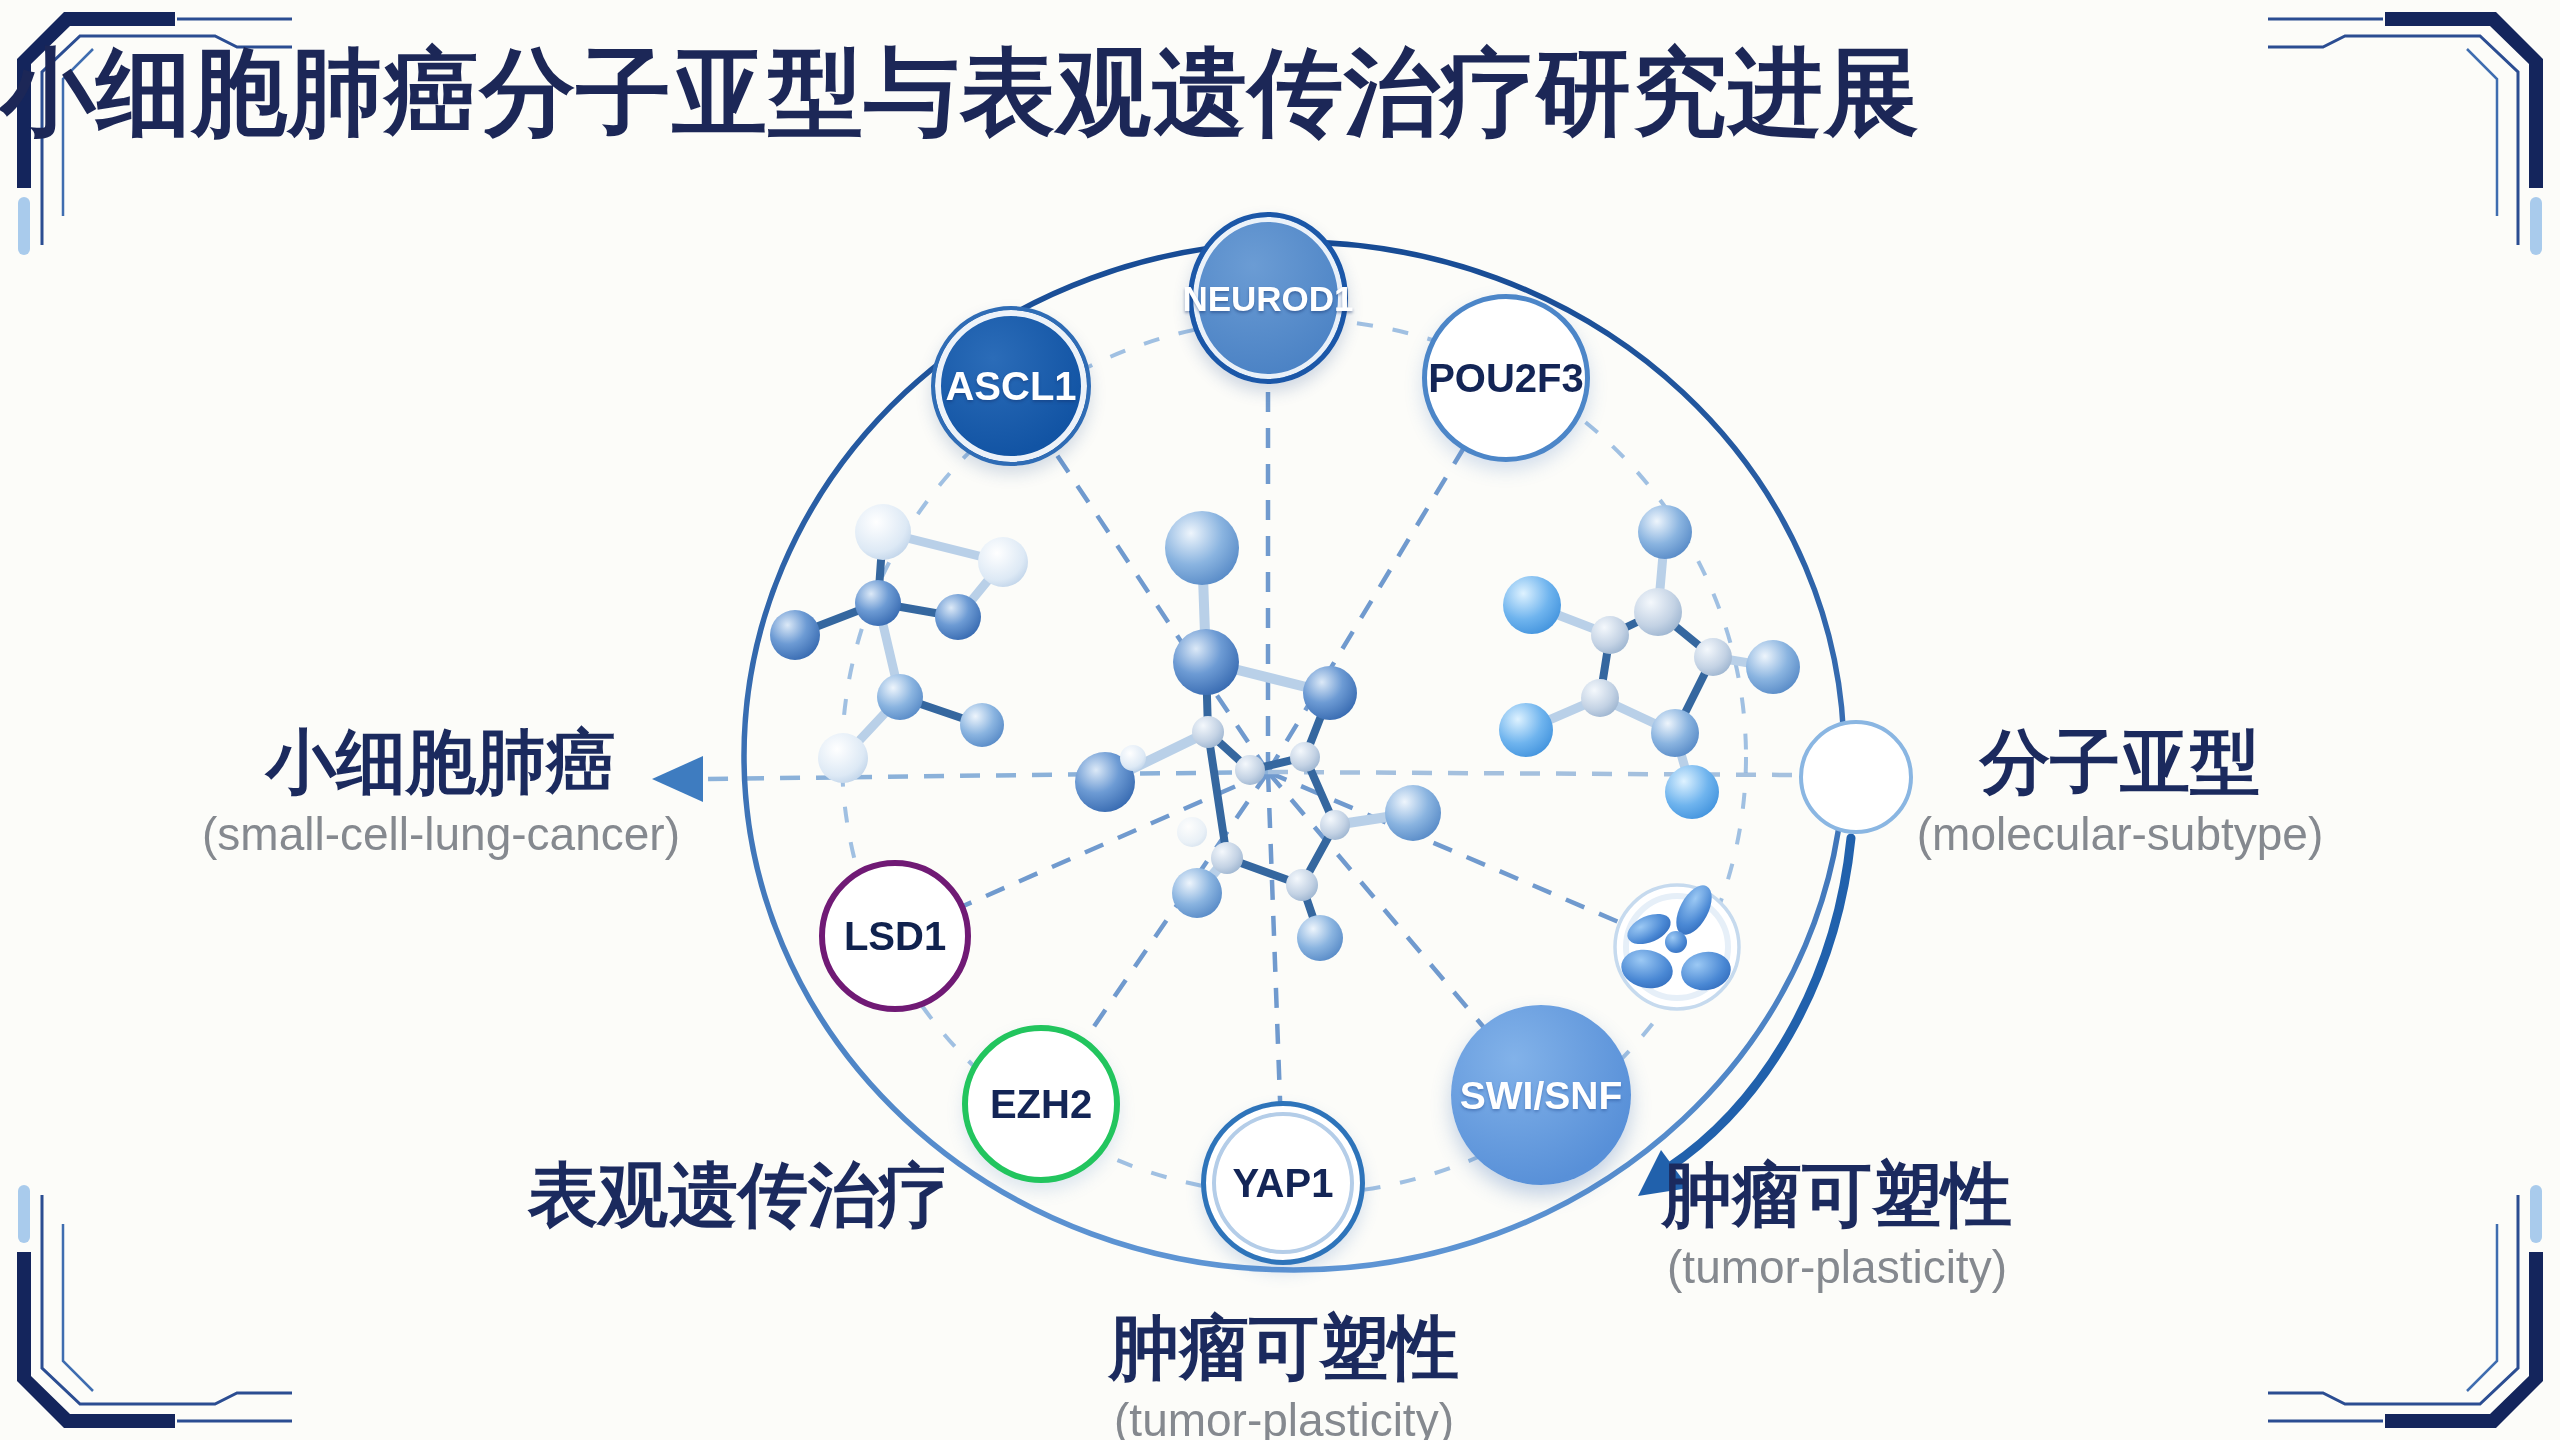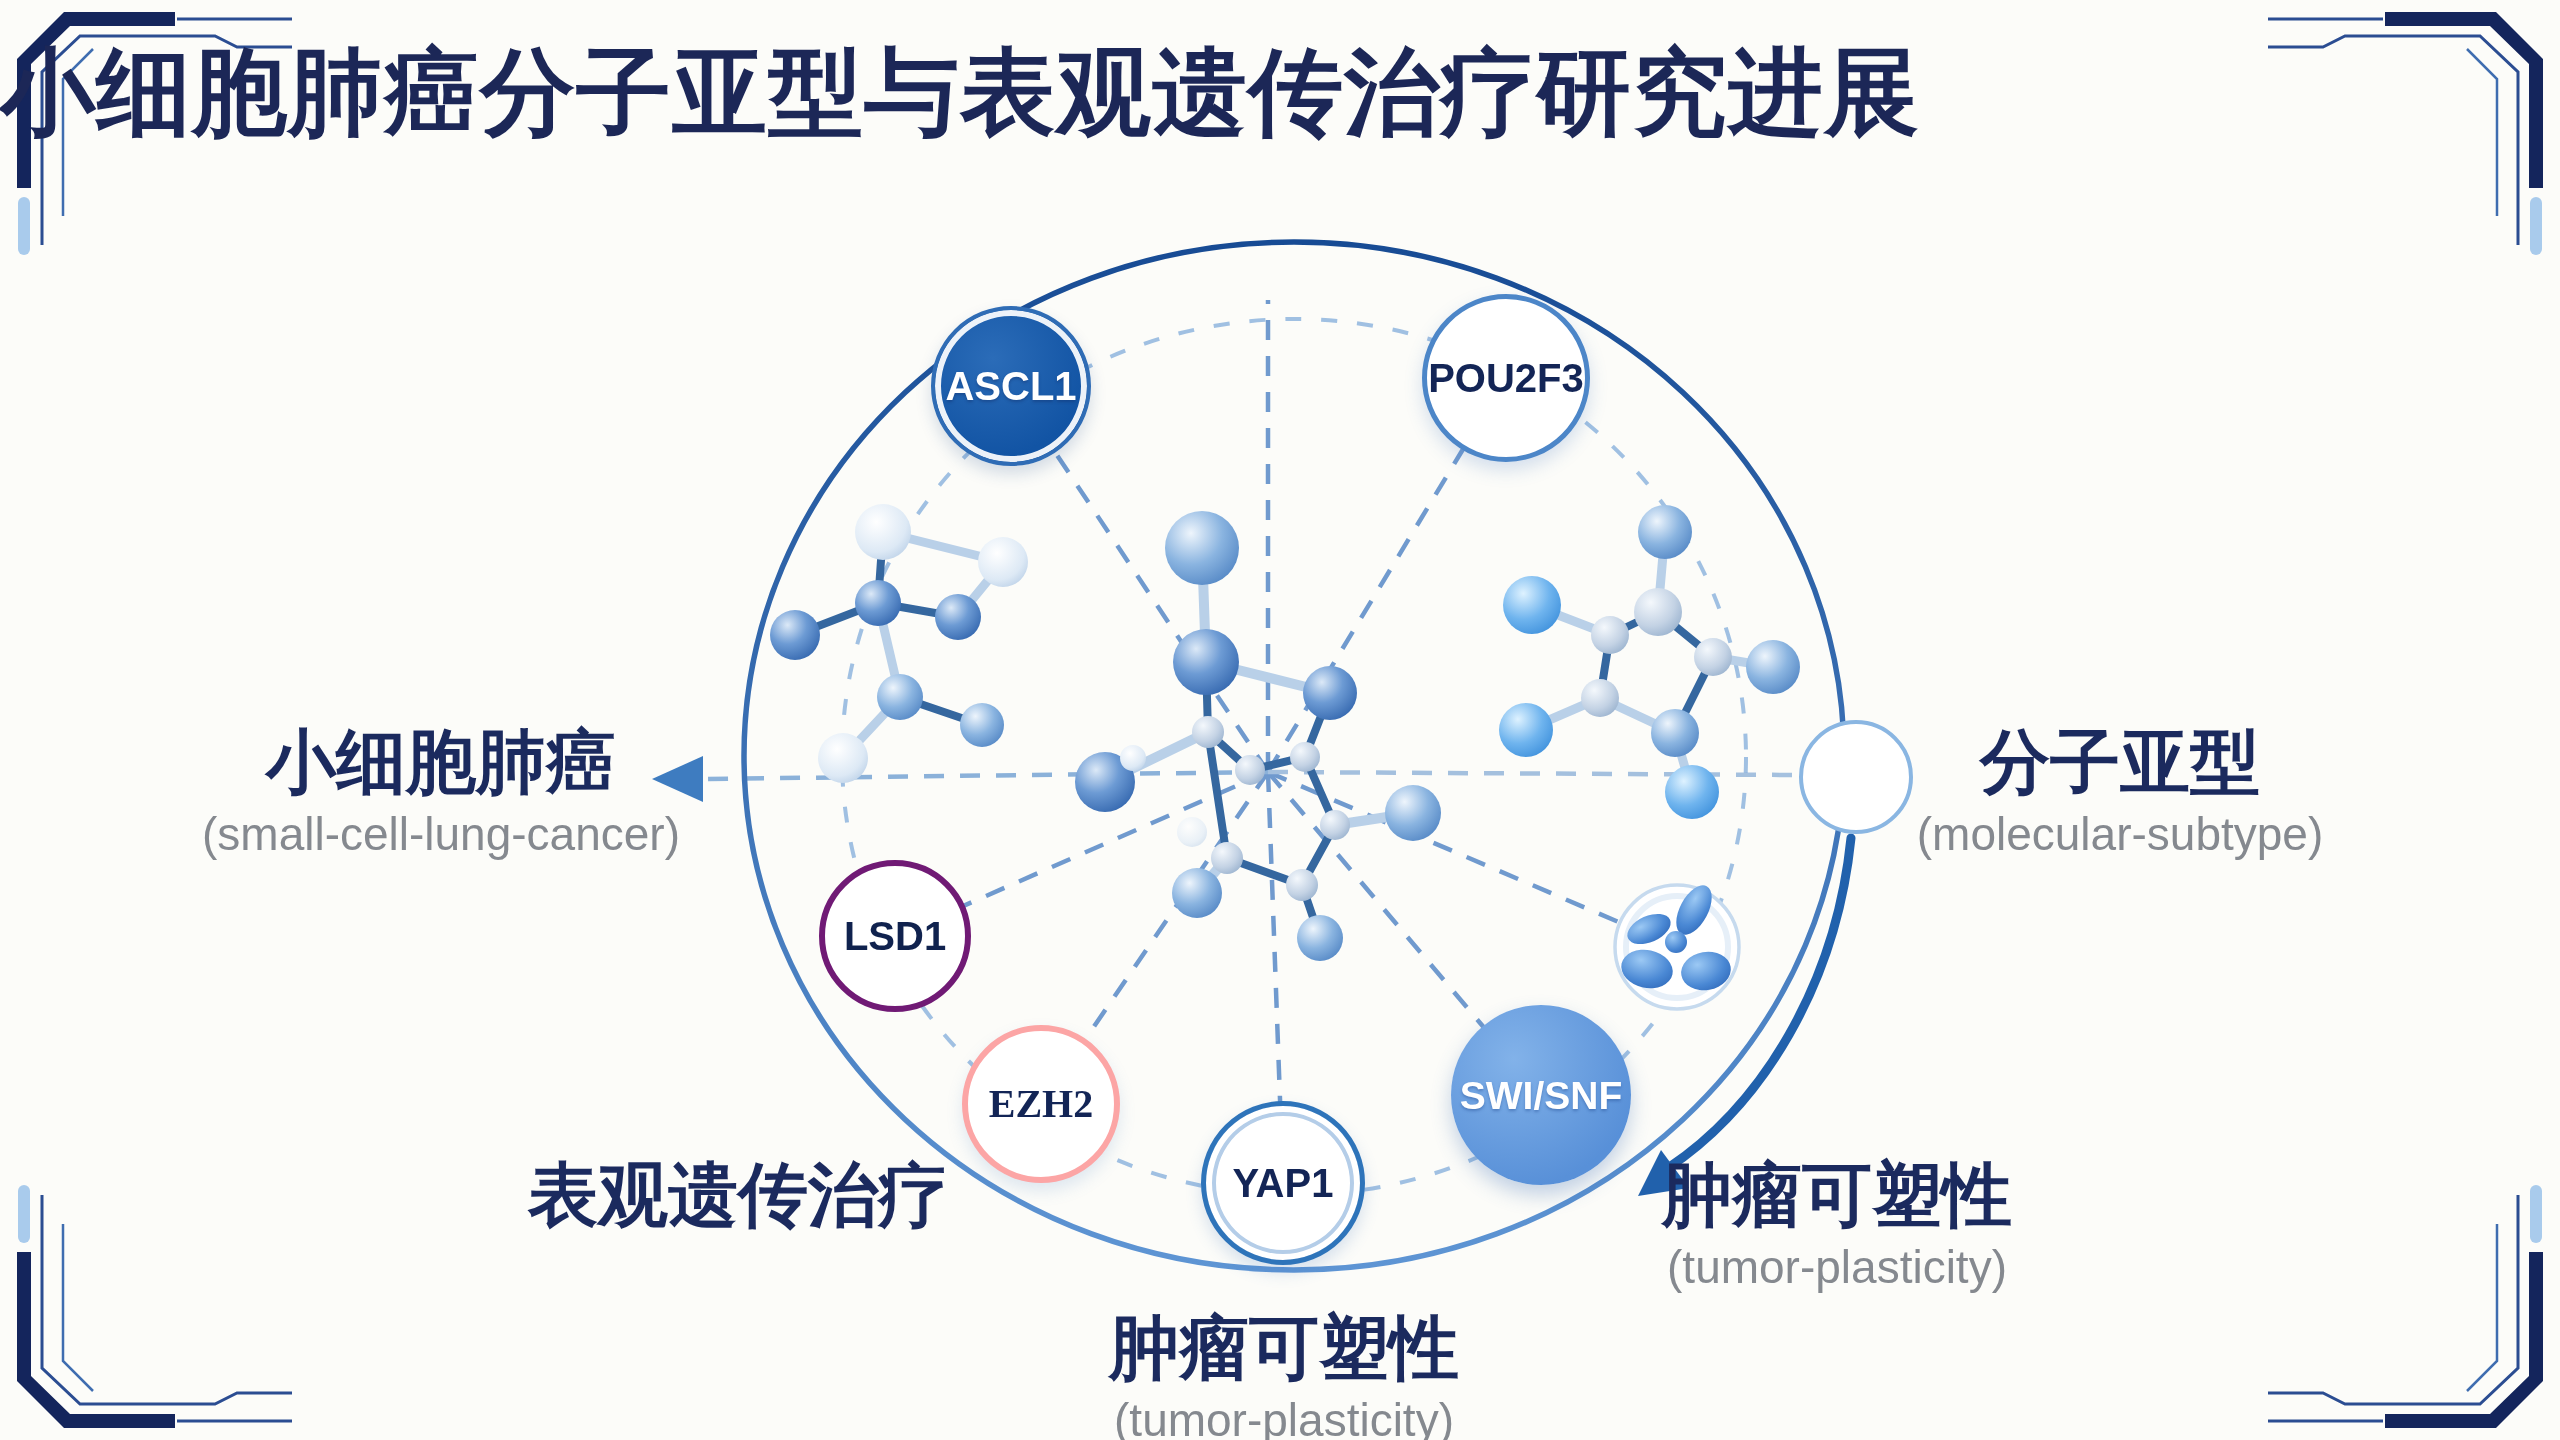--- a/index.html
+++ b/index.html
@@ -40,23 +40,22 @@
     left:1422px;top:294px;width:168px;height:168px;
     background:#ffffff;border:5px solid #4c86c8;color:#132556;font-size:40px;
     box-shadow:0 8px 18px rgba(70,120,190,.22);
   }
   .n-lsd1{
     left:819px;top:860px;width:152px;height:152px;
     background:#ffffff;border:6px solid #701a75;color:#10224e;font-size:40px;
   }
   .n-ezh2{
     left:962px;top:1025px;width:158px;height:158px;
-    background:#ffffff;border:6px solid #fca5a5;color:#132556;font-size:40px;
+    background:#ffffff;border:6px solid #22c55e;color:#132556;font-size:40px;
     box-shadow:0 8px 16px rgba(90,140,200,.18);
-    font-family:Liberation Serif, serif;
   }
   .n-yap1{
     left:1201px;top:1101px;width:164px;height:164px;
     background:#ffffff;border:5px solid #2e74ba;color:#132556;font-size:40px;
     box-shadow:inset 0 0 0 6px #ffffff, inset 0 0 0 10px #b4cde8, 0 8px 16px rgba(70,120,190,.2);
   }
   .n-swisnf{
     left:1451px;top:1005px;width:180px;height:180px;
     background:radial-gradient(circle at 35% 30%,#82b2e9,#5890d8 75%);
     color:#ffffff;font-size:39px;
@@ -260,20 +259,23 @@
       <circle cx="1675" cy="733" r="24" fill="url(#gMid)"></circle>
       <circle cx="1692" cy="792" r="27" fill="url(#gCyan)"></circle>
     </g>
   </svg>
 
   <div class="title">小细胞肺癌分子亚型与表观遗传治疗研究进展</div>
 
   <div class="node n-ascl1">
     <span>ASCL1</span>
   </div>
+  <div class="node n-neurod1">
+    <span>NEUROD1</span>
+  </div>
   <div class="node n-pou2f3">
     <span>POU2F3</span>
   </div>
   <div class="node n-lsd1">
     <span>LSD1</span>
   </div>
   <div class="node n-ezh2">
     <span>EZH2</span>
   </div>
   <div class="node n-yap1">

